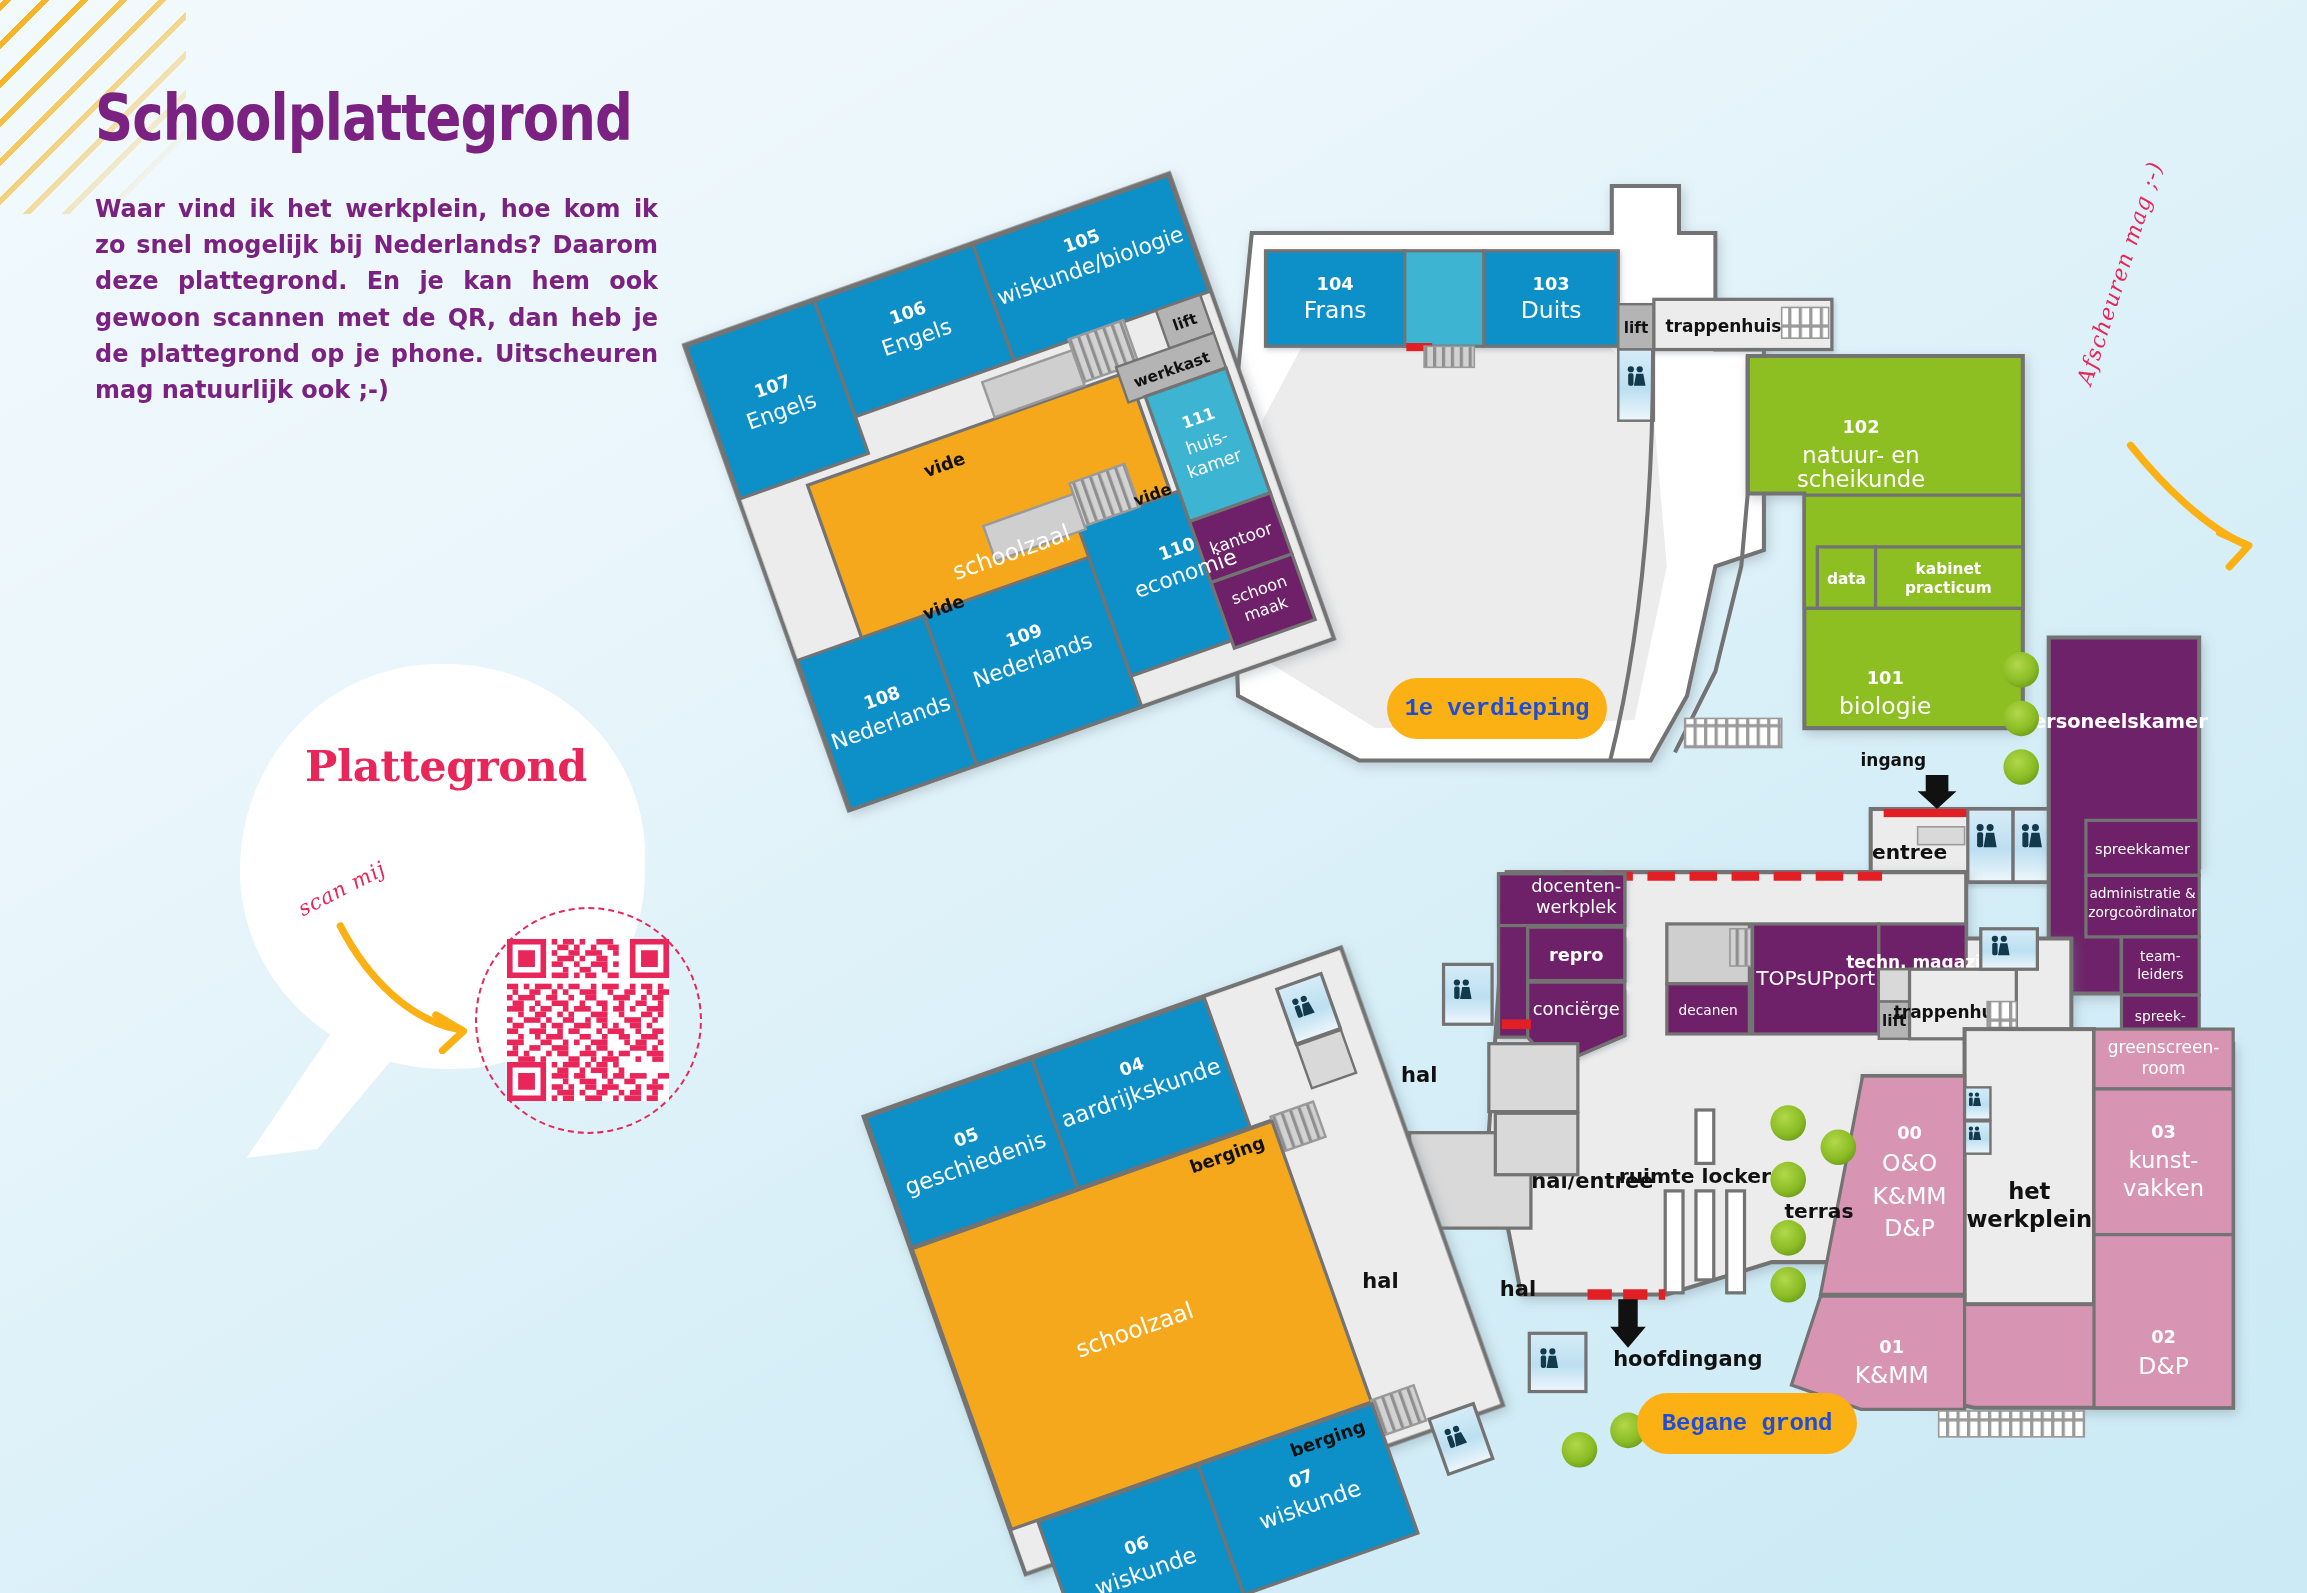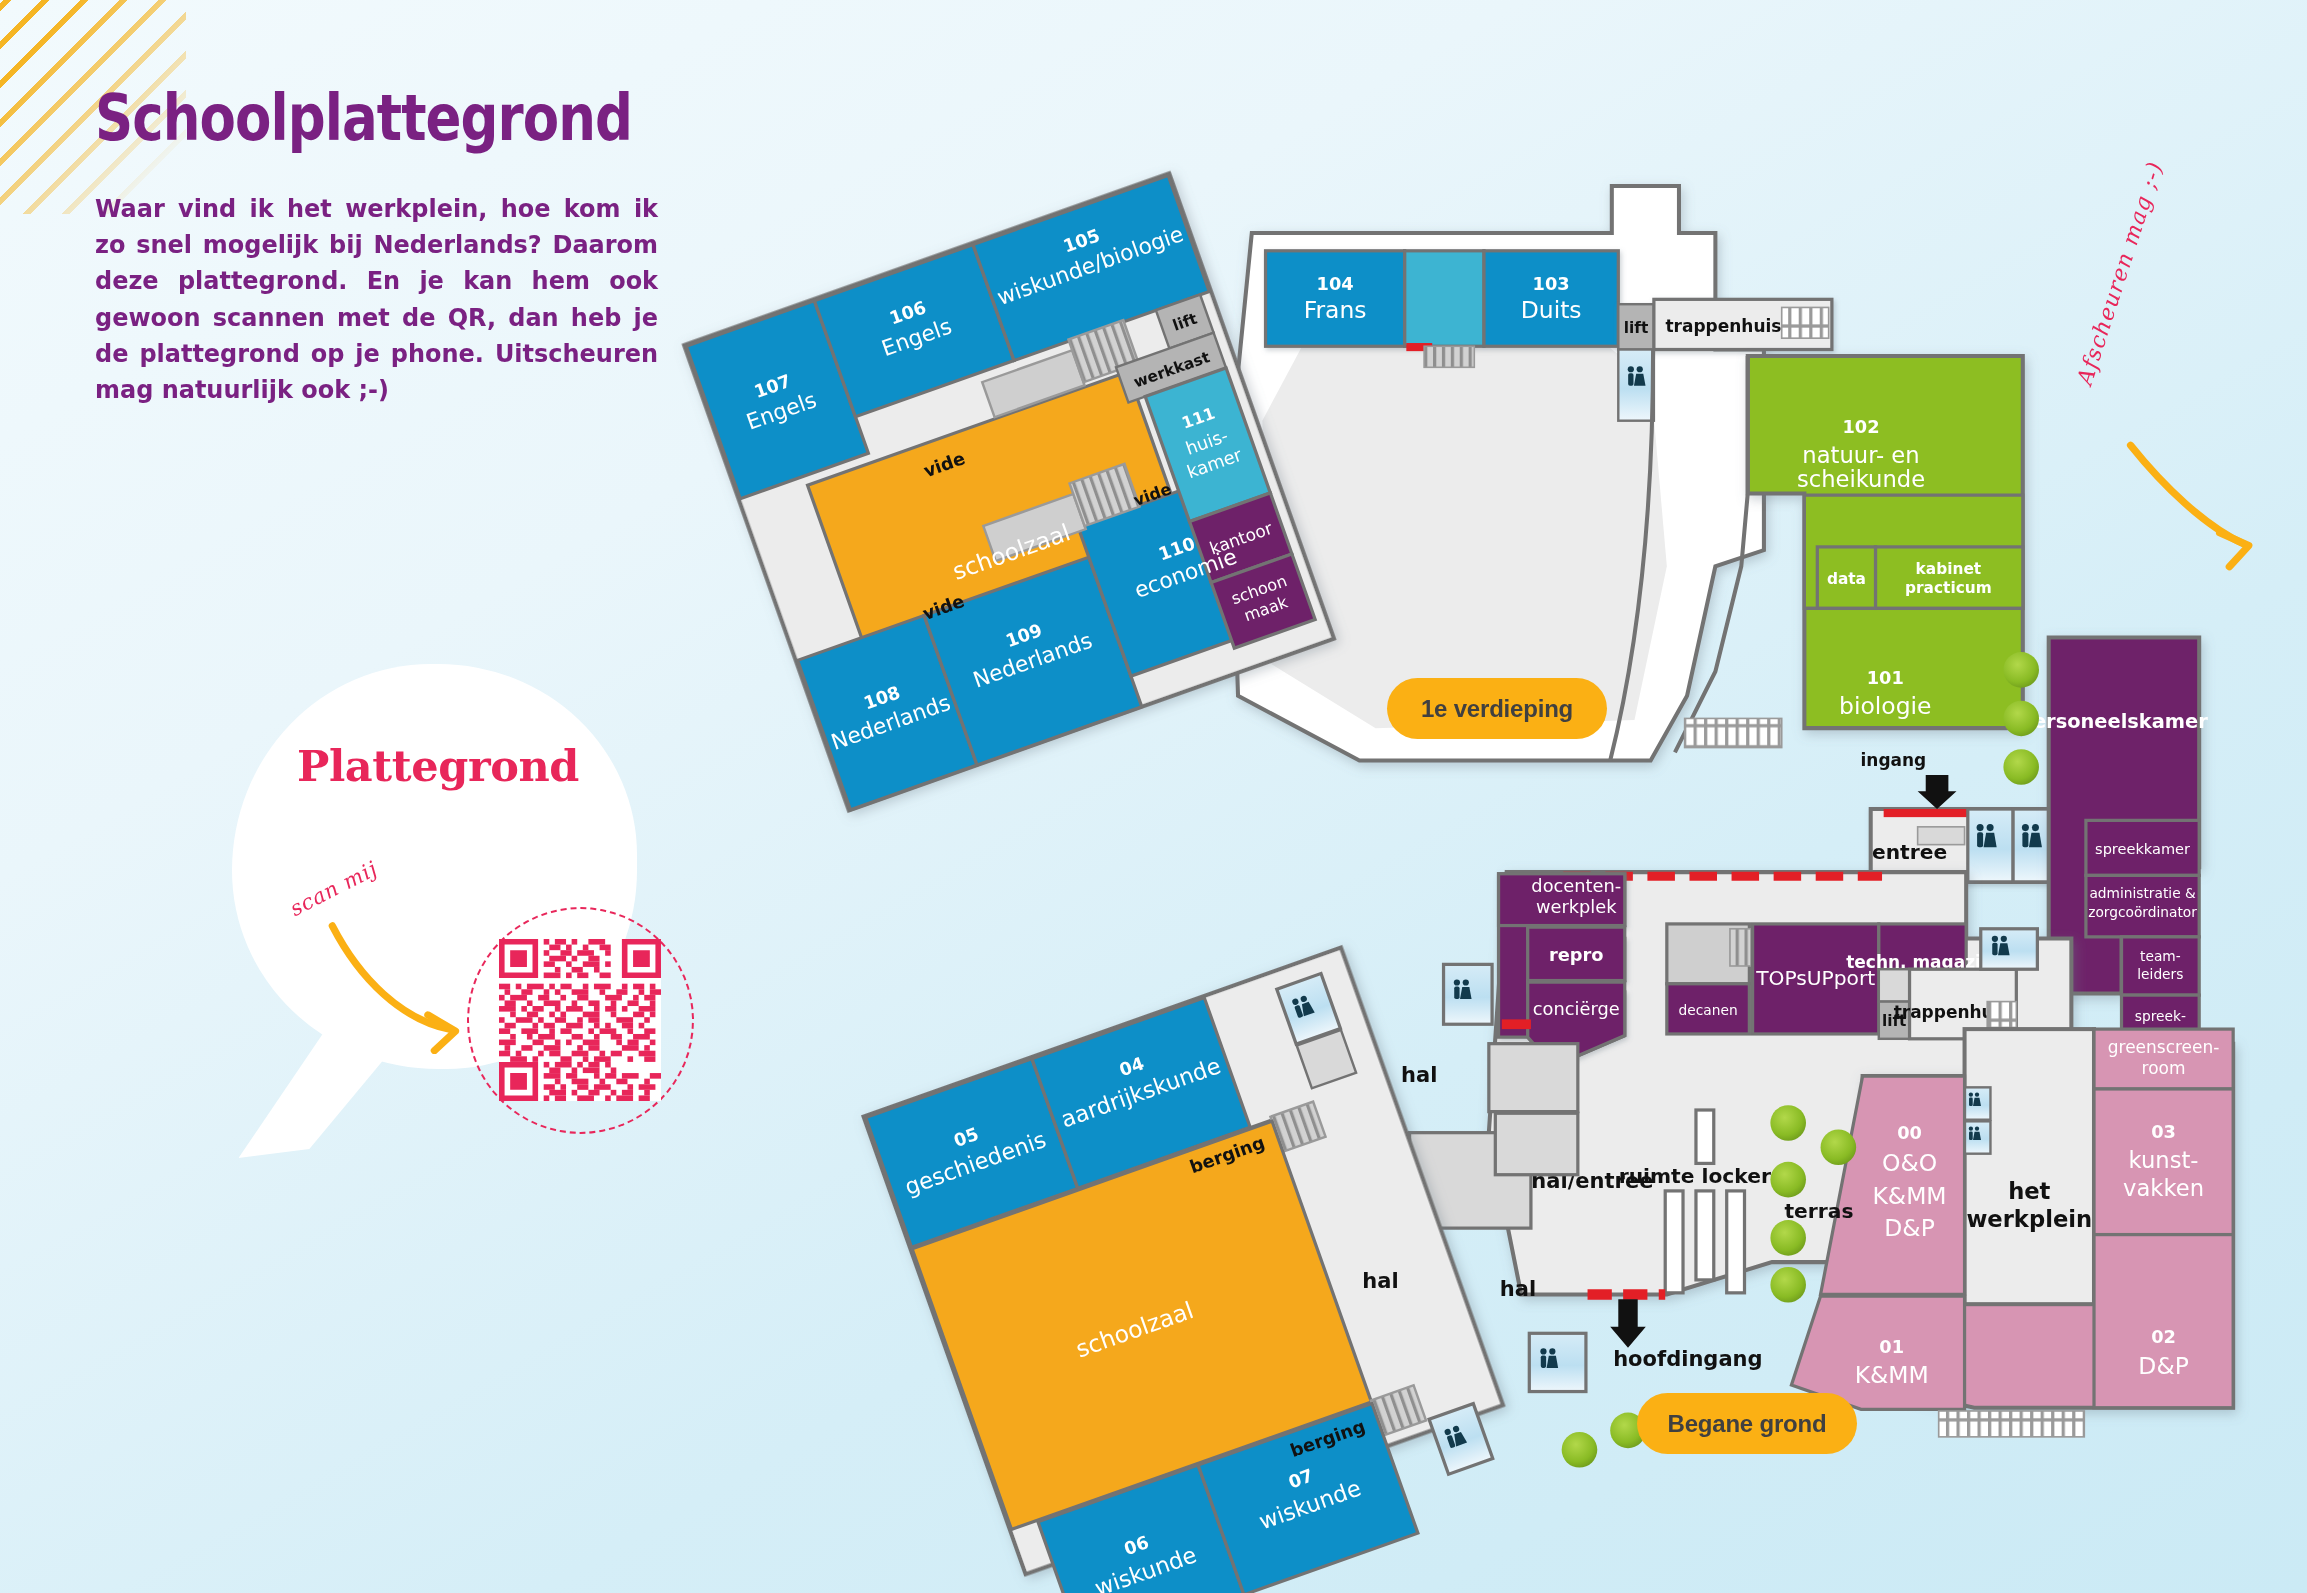--- a/index.html
+++ b/index.html
@@ -30,21 +30,21 @@
     transform: scaleX(0.92); transform-origin:left center;
   }
   #intro {
     margin-top:40px; font-size:25.5px; font-weight:700; color:#7a2182;
     line-height:1.42; text-align:justify; width:599px;
     font-family:"DejaVu Sans", sans-serif;
     transform: scaleX(0.94); transform-origin:left top;
   }
 
   
-  #bubble-wrap { position:absolute; left:232px; top:664px; width:494px; height:502px; }
+  #bubble-wrap { position:absolute; left:240px; top:664px; width:494px; height:502px; }
   #bubble {
     position:absolute; left:0; top:0; width:405px; height:405px;
     background:#ffffff; border-radius:50% 50% 48% 52% / 52% 48% 50% 50%;
   }
   #bubble-tail {
     position:absolute; left:6.5px; top:267px; width:154px; height:227px;
     background:#ffffff;
     clip-path: polygon(0% 100%, 100% 0%, 100% 52%, 46% 96%);
   }
   #bubble-heading {
@@ -72,23 +72,23 @@
     position:absolute; left:267px; top:275px; width:162px; height:162px;
   }
 
   
   #plan { position:absolute; left:0; top:0; width:2307px; height:1593px; }
   #plan svg { display:block; }
 
   
   .floor-badge {
     position:absolute; border-radius:37px; background:#fbb014;
-    color:#404040; font-weight:700; font-size:24px;
+    color:#1d4ed8; font-weight:700; font-size:24px;
     display:flex; align-items:center; justify-content:center;
-    font-family:Liberation Sans, sans-serif;
+    font-family:Liberation Mono, monospace;
     letter-spacing:-0.2px;
   }
   #badge-first { left:1387px; top:678px; width:220px; height:61px; }
   #badge-ground { left:1637px; top:1393px; width:220px; height:61px; }
 
   
   #tear-note {
     position:absolute; left:2072px; top:380px;
     font-family:"DejaVu Serif", serif; font-style:italic;
     font-size:22px; color:#e8265a; letter-spacing:1.2px;

